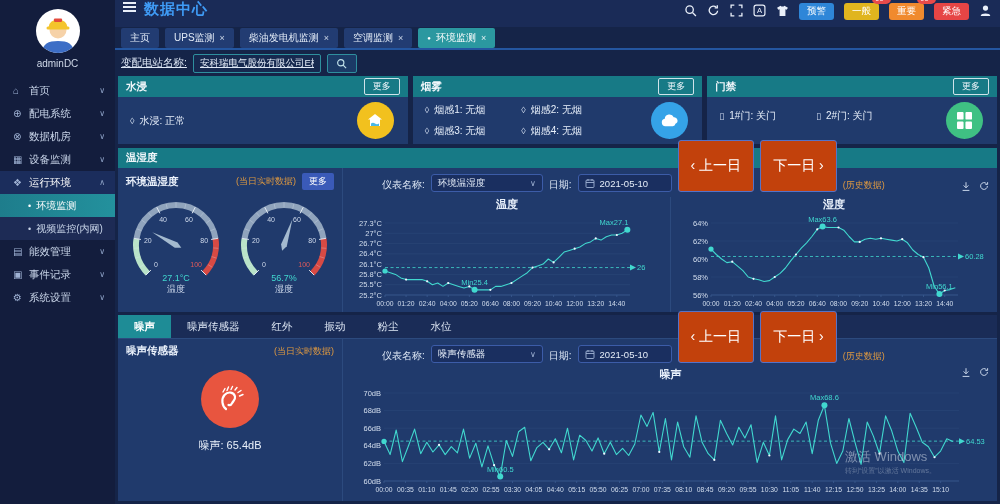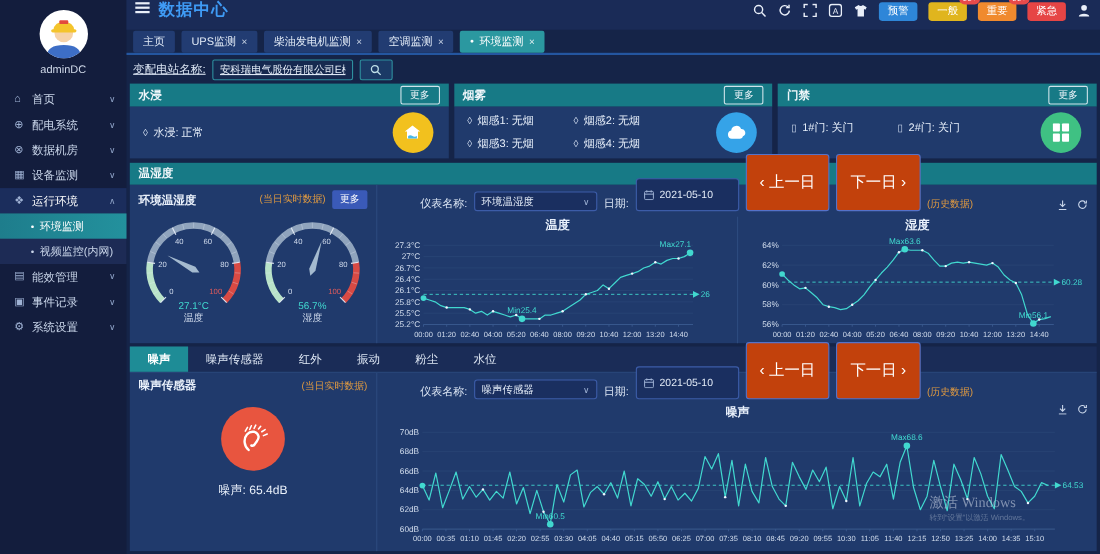--- a/index.html
+++ b/index.html
@@ -68,21 +68,21 @@
   .ptitle { font-size:10.5px; font-weight:bold; color:#eaf1fb; }
   .note { font-size:9px; color:#e09a40; }
   .prow .note { margin-left:auto; }
   .morep { background:#3a5ab8; border:none; color:#fff; font-size:9px; padding:2px 7px; border-radius:2px; cursor:pointer; font-family:inherit; }
   .gauges { display:flex; justify-content:center; gap:4px; margin-top:2px; }
   .envright { position:absolute; left:226px; right:0; top:0; bottom:0; }
   .controls { display:flex; align-items:flex-end; gap:6px; padding:5px 0 0 10px; height:24px;margin-left:28px; }
   .clabel { font-size:10px; color:#dce6f4; }
   .select { width:112px; height:18px; background:#1a2f60; border:1px solid #3c5ca8; border-radius:3px; display:flex; align-items:center; padding:0 6px; font-size:9.5px; color:#e5edf8; cursor:pointer; }
   .select .sarr { margin-left:auto; font-size:8px; color:#9fb2d4; }
-  .datebox { width:94px; height:30px; background:#1a2f60; border:1px solid #3c5ca8; border-radius:3px; display:flex; align-items:center; gap:5px; padding:0 6px; font-size:9.5px; color:#e5edf8; cursor:pointer; }
+  .datebox { width:94px; height:18px; background:#1a2f60; border:1px solid #3c5ca8; border-radius:3px; display:flex; align-items:center; gap:5px; padding:0 6px; font-size:9.5px; color:#e5edf8; cursor:pointer; }
   .navbtn { background:#c2410c; border:1px solid #5572c8; color:#fff; font-size:14px; padding:16px 12px; border-radius:3px; cursor:pointer; font-family:inherit; }
   .cornericons { position:absolute; top:13px; right:8px; display:flex; gap:8px; }
   .cornericons span { cursor:pointer; display:flex; }
   .charts2 { position:absolute; top:29px; left:0; right:0; bottom:0; display:flex; }
   .chartbox { flex:1; }
   .chartbox.bl { border-left:1px solid #2c4a7e; }
   .ctitle2 { text-align:center; font-size:11px; font-weight:bold; color:#e8f0fb; height:15px; }
   .chartbox svg { display:block; margin:0 auto; }
 
   
@@ -90,21 +90,21 @@
   .ntabs { height:24px; display:flex; background:#1a2c57; border-bottom:1px solid #2c4a7e; }
   .ntab { padding:5px 16px; font-size:10.5px; color:#dfe8f5; cursor:pointer; }
   .ntab.active { background:#1e8c96; color:#fff; font-weight:bold; }
   .nbody { position:absolute; top:24px; left:0; right:0; bottom:0; background:#203a6c; }
   .nleft { position:absolute; left:0; top:0; bottom:0; width:225px; border-right:1px solid #2c4a7e; }
   .bigicon { width:58px; height:58px; border-radius:50%; background:#e8553f; margin:12px auto 10px; display:flex; align-items:center; justify-content:center; }
   .nreading { text-align:center; font-size:11px; color:#eaf1fb; }
   .nright { position:absolute; left:226px; right:0; top:0; bottom:0; }
 
   .wm { position:absolute; left:845px; top:448px; pointer-events:none; }
-  .wm1 { font-size:13px; color:rgba(205,215,230,.55);font-family:Liberation Serif, serif; }
+  .wm1 { font-size:13px; color:rgba(205,215,230,.55); }
   .wm2 { font-size:7px; color:rgba(205,215,230,.38); }
 </style>
 </head>
 <body>
 
 <div class="screen">
 
   <aside class="sidebar">
     <div class="avatar">
       <svg width="46" height="46" viewBox="0 0 46 46">

